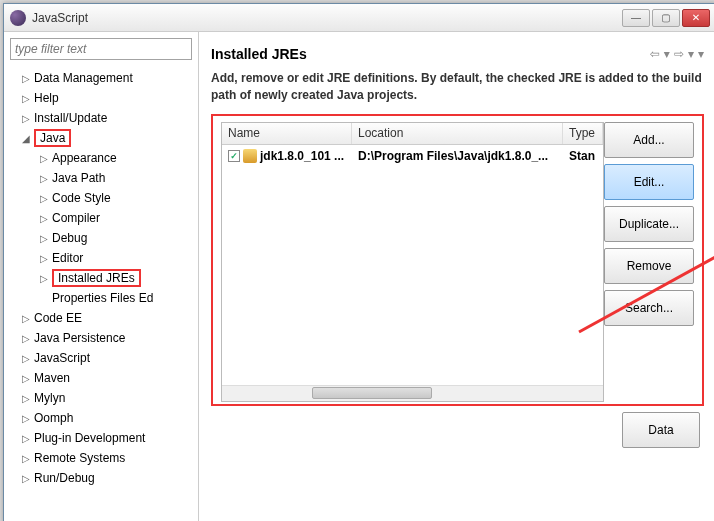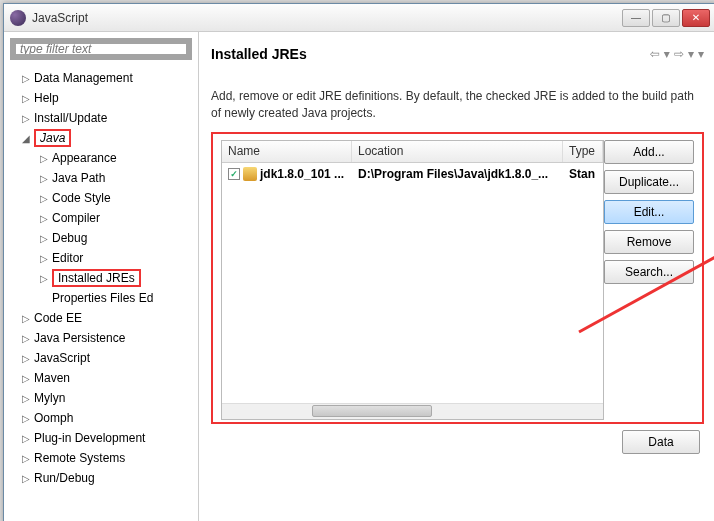--- a/index.html
+++ b/index.html
@@ -7,54 +7,54 @@
 .window { width: 714px; height: 521px; background: #f0f0f0; border: 1px solid #6b8aa5; display: flex; flex-direction: column; box-shadow: 0 0 6px rgba(0,0,0,0.3); }
 .titlebar { height: 28px; background: linear-gradient(#fdfdfd, #e8e8e8); display: flex; align-items: center; padding: 0 6px; border-bottom: 1px solid #ccc; }
 .titlebar .icon { width: 16px; height: 16px; background: radial-gradient(circle at 30% 30%, #8a6ba5, #3a2a55); border-radius: 50%; margin-right: 6px; }
 .titlebar .title { flex: 1; color: #333; }
 .winbtns { display: flex; gap: 2px; }
 .winbtn { width: 28px; height: 18px; background: linear-gradient(#f5f5f5,#ddd); border: 1px solid #aaa; border-radius: 2px; display: flex; align-items: center; justify-content: center; font-size: 10px; color: #555; }
 .winbtn.close { background: linear-gradient(#ea6666,#c83a3a); color: #fff; border-color: #a02e2e; }
 .body { flex: 1; display: flex; background: #fff; overflow: hidden; }
 .sidebar { width: 195px; border-right: 1px solid #ccc; display: flex; flex-direction: column; background: #fff; }
 .filter { padding: 6px; }
-.filter input { width: 100%; height: 22px; border: 6px solid #a3a3a3; padding: 2px 4px; color: #888; font-style: italic; }
+.filter input { width: 100%; height: 22px; border: 1px solid #a3a3a3; padding: 2px 4px; color: #888; font-style: italic; }
 .tree { flex: 1; overflow-y: auto; overflow-x: hidden; padding: 2px 0; }
 .tree-item { display: flex; align-items: center; height: 20px; padding-left: 6px; white-space: nowrap; cursor: default; }
 .tree-item .arrow { width: 12px; color: #666; font-size: 10px; }
 .tree-item.indent1 { padding-left: 18px; }
 .tree-item.indent2 { padding-left: 36px; }
 .hl-red { border: 2px solid #e33; }
 .content { flex: 1; display: flex; flex-direction: column; padding: 8px 12px 6px 12px; position: relative; }
 .content-header { display: flex; align-items: center; height: 28px; }
 .content-header h2 { font-size: 14px; font-weight: bold; flex: 1; }
 .navbtns { display: flex; gap: 4px; align-items: center; color: #888; }
 .navbtns span { font-size: 12px; cursor: default; }
-.desc { margin: 20px 0 10px 0; color: #333; line-height: 1.4; }
+.desc { margin: 2px 0 10px 0; color: #333; line-height: 1.4; font-weight: bold; }
 .jre-box { border: 2px solid #e33; padding: 6px 8px 2px 8px; }
 .jre-label { margin-bottom: 4px; }
 .table-and-buttons { display: flex; }
 .table-wrap { flex: 1; border: 1px solid #bbb; background: #fff; height: 280px; display: flex; flex-direction: column; }
 .thead { display: flex; background: linear-gradient(#fdfdfd,#ececec); border-bottom: 1px solid #ccc; height: 22px; }
 .th { padding: 3px 6px; border-right: 1px solid #ddd; font-weight: normal; color: #333; }
 .th.name { width: 130px; }
 .th.loc { flex: 1; }
 .th.type { width: 40px; }
 .tbody { flex: 1; overflow: auto; }
 .trow { display: flex; height: 22px; align-items: center; font-weight: bold; }
 .td { padding: 2px 6px; overflow: hidden; text-overflow: ellipsis; white-space: nowrap; }
 .td.name { width: 130px; display: flex; align-items: center; gap: 3px; }
 .td.loc { flex: 1; }
 .td.type { width: 40px; }
 .chk { width: 12px; height: 12px; border: 1px solid #888; background: #fff; display: inline-flex; align-items: center; justify-content: center; font-size: 9px; color: #2a6; }
 .jre-icon { width: 14px; height: 14px; background: linear-gradient(#f7d774,#d89a2a); border-radius: 2px; }
 .scroll-h { height: 16px; background: #f0f0f0; border-top: 1px solid #ddd; display: flex; align-items: center; }
 .scroll-h .thumb { height: 12px; width: 120px; margin-left: 90px; background: linear-gradient(#e0e0e0,#c8c8c8); border: 1px solid #aaa; border-radius: 2px; }
 .btn-col { width: 90px; display: flex; flex-direction: column; gap: 6px; }
-.btn { height: 24px; background: linear-gradient(#fdfdfd,#e5e5e5); border: 1px solid #999; border-radius: 2px; display: flex; align-items: center; justify-content: center; cursor: default; }
+.btn { height: 36px; background: linear-gradient(#fdfdfd,#e5e5e5); border: 1px solid #999; border-radius: 2px; display: flex; align-items: center; justify-content: center; cursor: default; }
 .btn.edit-hl { background: linear-gradient(#d9ecff,#b7dbff); border-color: #5a9bd5; }
 .footer { display: flex; justify-content: flex-end; padding: 6px 4px 0 0; }
 .footer .btn { width: 78px; }
 .arrow-annot { position: absolute; left: 380px; top: 250px; pointer-events: none; }
 .arrow-annot svg { overflow: visible; }
 </style>
 </head>
 <body>
 
 <div class="window">
@@ -80,21 +80,21 @@
           <div class="tree-item indent1">
             <span class="arrow">▷</span>
             <span>Help</span>
           </div>
           <div class="tree-item indent1">
             <span class="arrow">▷</span>
             <span>Install/Update</span>
           </div>
           <div class="tree-item indent1">
             <span class="arrow">◢</span>
-            <span class="hl-red" style="padding: 0px 4px; font-style: italic;">Java</span>
+            <span class="hl-red" style="padding: 0px 4px;">Java</span>
           </div>
           <div class="tree-item indent2">
             <span class="arrow">▷</span>
             <span>Appearance</span>
           </div>
           <div class="tree-item indent2">
             <span class="arrow">▷</span>
             <span>Java Path</span>
           </div>
           <div class="tree-item indent2">
@@ -190,22 +190,22 @@
                   <div class="td loc">D:\Program Files\Java\jdk1.8.0_...</div>
                   <div class="td type">Stan</div>
                 </div>
               </div>
             <div class="scroll-h">
                 <div class="thumb"></div>
               </div>
           </div>
           <div class="btn-col">
             <div class="btn">Add...</div>
+            <div class="btn edit-hl">Edit...</div>
             <div class="btn">Duplicate...</div>
-            <div class="btn edit-hl">Edit...</div>
             <div class="btn">Remove</div>
             <div class="btn">Search...</div>
           </div>
         </div>
       </div>
 
       <div class="arrow-annot">
         <svg width="220" height="60">
           <defs>
               <marker id="ah" markerWidth="10" markerHeight="10" refX="8" refY="3" orient="auto">

